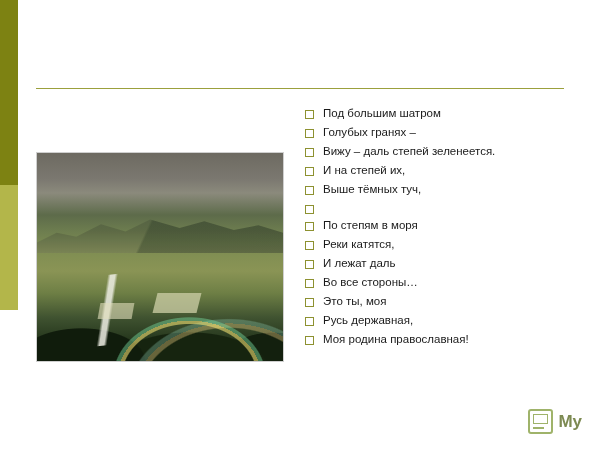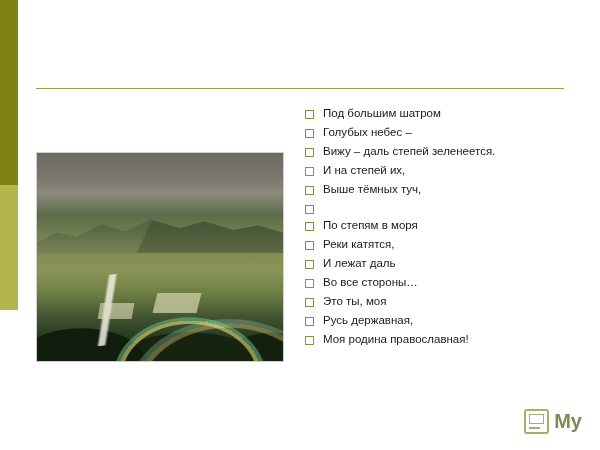--- a/index.html
+++ b/index.html
@@ -153,21 +153,21 @@
   }
 
   
   .watermark {
     position: absolute;
     right: 18px;
     bottom: 16px;
     display: flex;
     align-items: center;
     color: #9fb36a;
-    font-size: 20px;
+    font-size: 17px;
     font-weight: bold;
     margin-top: 16px;
   }
   .watermark-mark {
     width: 21px;
     height: 21px;
     border: 2px solid #9fb36a;
     border-radius: 3px;
     margin-right: 5px;
     position: relative;
@@ -209,21 +209,21 @@
   </div>
 </div>
 
 <div class="poem">
   <div class="poem-line">
     <span class="bullet"></span>
     <span class="poem-text">Под большим шатром</span>
   </div>
   <div class="poem-line">
     <span class="bullet"></span>
-    <span class="poem-text">Голубых небес –</span>
+    <span class="poem-text">Голубых гранях –</span>
   </div>
   <div class="poem-line">
     <span class="bullet"></span>
     <span class="poem-text">Вижу – даль степей зеленеется.</span>
   </div>
   <div class="poem-line">
     <span class="bullet"></span>
     <span class="poem-text">И на степей их,</span>
   </div>
   <div class="poem-line">

